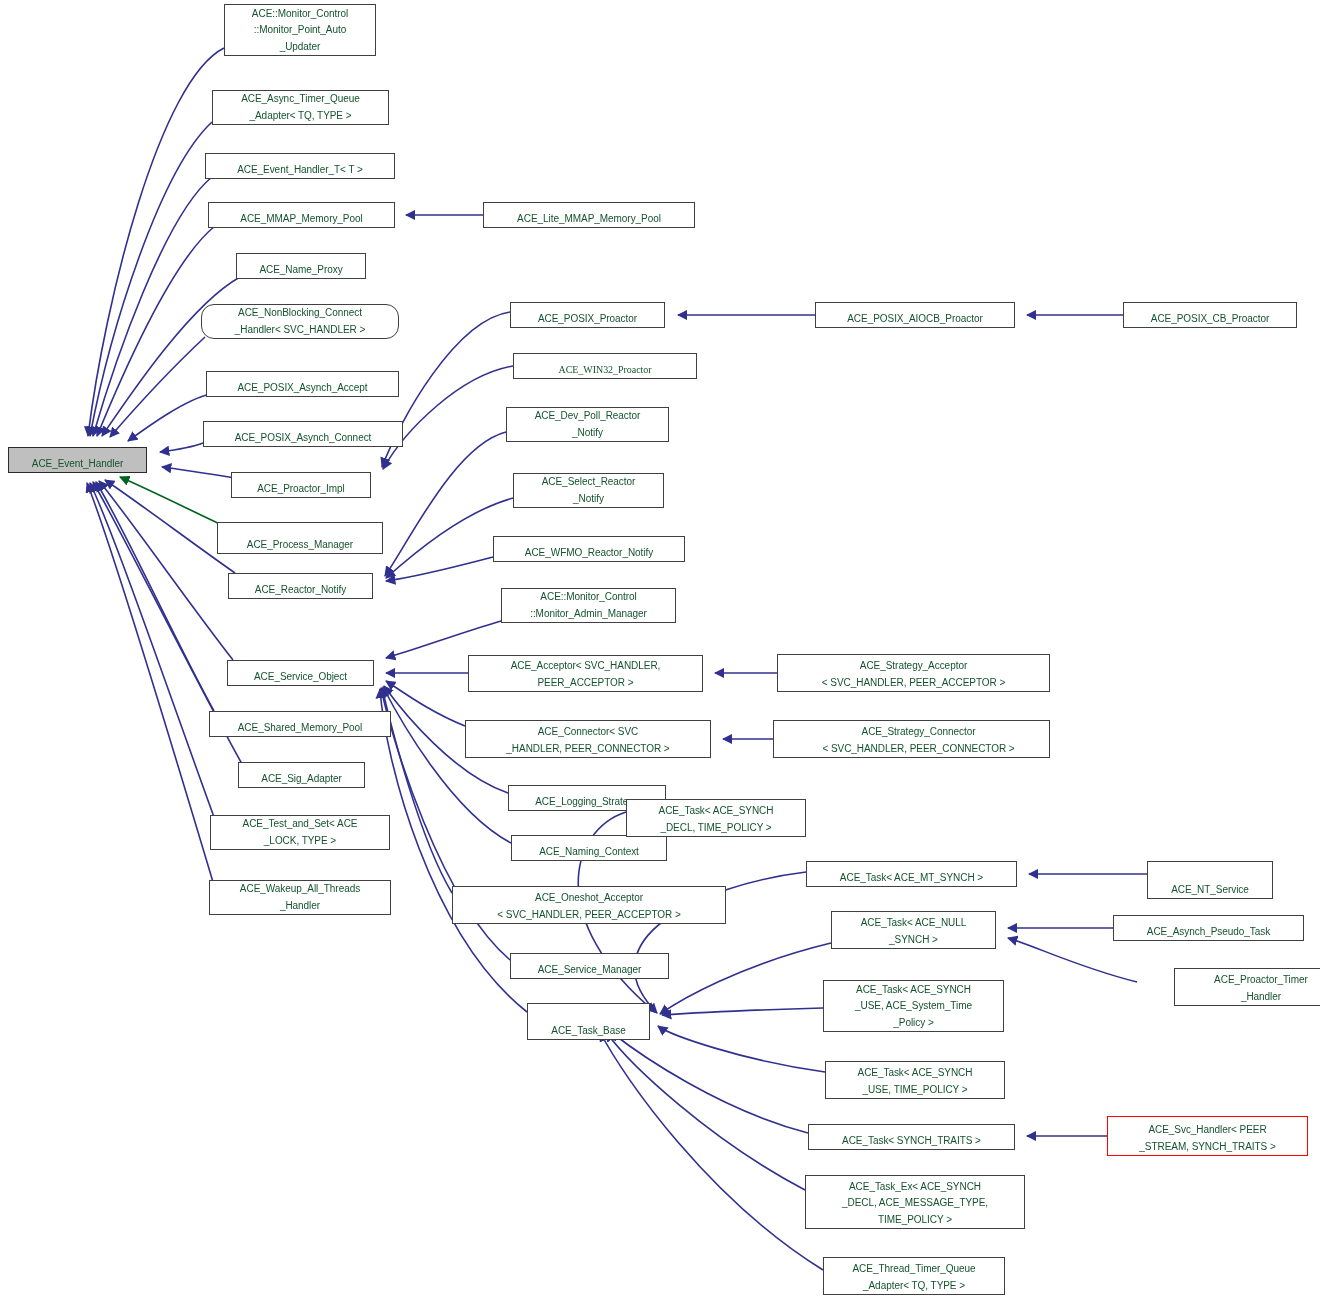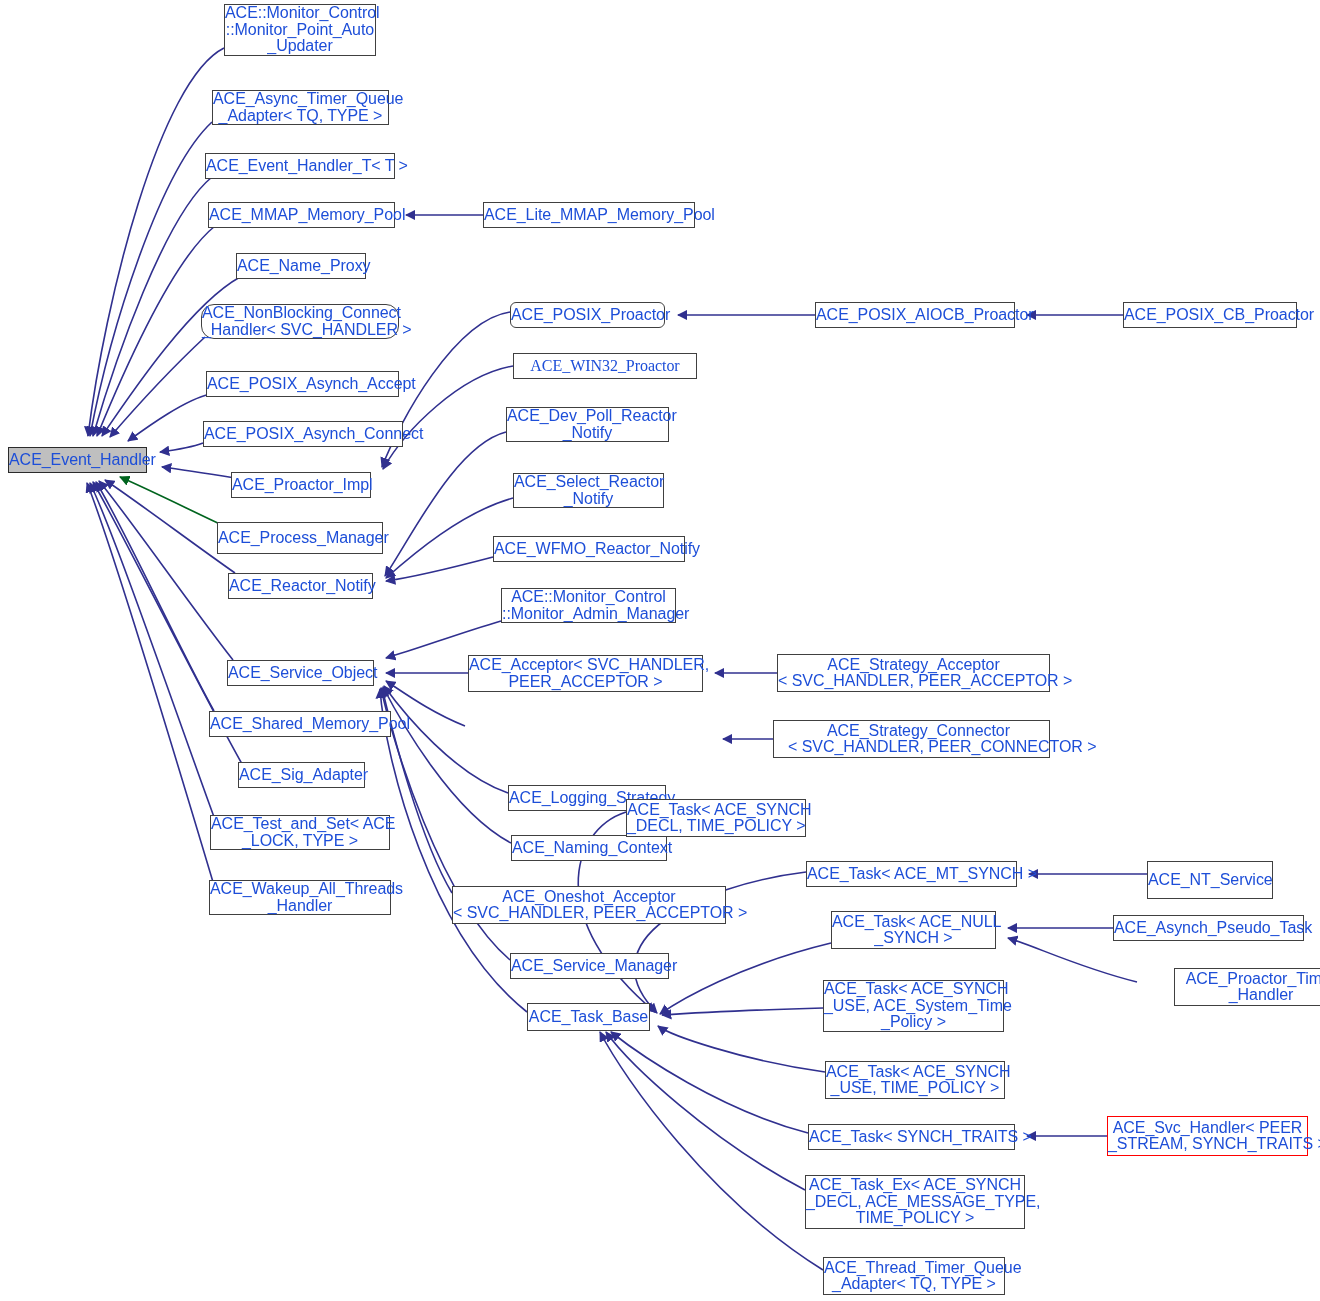--- a/index.html
+++ b/index.html
@@ -28,26 +28,26 @@
     left: 0;
     top: 0;
     width: 1320px;
     height: 1301px;
   }
   .node {
     position: absolute;
     box-sizing: border-box;
     border: 1px solid #404040;
     background: #ffffff;
-    color: #1d4ed8;
-    font-size: 16px;
+    color: #14532d;
+    font-size: 10px;
     line-height: 16.5px;
     text-align: center;
     display: flex;
-    align-items: center;
+    align-items: flex-end;
     justify-content: center;
     white-space: pre;
     letter-spacing: -0.05px;
   }
   .node.root {
     background: #bfbfbf;
     border-color: #2b2b2b;
   }
   .node.highlight {
     border: 1px solid #ff0000;
@@ -139,43 +139,45 @@
       <div class="node" style="left: 231px; top: 472px; width: 140px; height: 26px;"><span class="node-label">ACE_Proactor_Impl</span></div>
       <div class="node" style="left: 217px; top: 522px; width: 166px; height: 32px;"><span class="node-label">ACE_Process_Manager</span></div>
       <div class="node" style="left: 228px; top: 573px; width: 145px; height: 26px;"><span class="node-label">ACE_Reactor_Notify</span></div>
       <div class="node" style="left: 227px; top: 660px; width: 147px; height: 26px;"><span class="node-label">ACE_Service_Object</span></div>
       <div class="node" style="left: 209px; top: 711px; width: 182px; height: 26px;"><span class="node-label">ACE_Shared_Memory_Pool</span></div>
       <div class="node" style="left: 238px; top: 762px; width: 127px; height: 26px;"><span class="node-label">ACE_Sig_Adapter</span></div>
       <div class="node" style="left: 210px; top: 815px; width: 180px; height: 35px;"><span class="node-label">ACE_Test_and_Set&lt; ACE
 _LOCK, TYPE &gt;</span></div>
       <div class="node" style="left: 209px; top: 880px; width: 182px; height: 35px;"><span class="node-label">ACE_Wakeup_All_Threads
 _Handler</span></div>
-      <div class="node" style="left: 510px; top: 302px; width: 155px; height: 26px; border-radius: 6px;"><span class="node-label">ACE_POSIX_Proactor</span></div>
+      <div class="node" style="left: 510px; top: 302px; width: 155px; height: 26px;"><span class="node-label">ACE_POSIX_Proactor</span></div>
       <div class="node" style="left: 815px; top: 302px; width: 200px; height: 26px;"><span class="node-label">ACE_POSIX_AIOCB_Proactor</span></div>
       <div class="node" style="left: 1123px; top: 302px; width: 174px; height: 26px;"><span class="node-label">ACE_POSIX_CB_Proactor</span></div>
       <div class="node" style="left: 513px; top: 353px; width: 184px; height: 26px; font-family: Liberation Serif, serif;"><span class="node-label">ACE_WIN32_Proactor</span></div>
       <div class="node" style="left: 506px; top: 407px; width: 163px; height: 35px;"><span class="node-label">ACE_Dev_Poll_Reactor
 _Notify</span></div>
       <div class="node" style="left: 513px; top: 473px; width: 151px; height: 35px;"><span class="node-label">ACE_Select_Reactor
 _Notify</span></div>
       <div class="node" style="left: 493px; top: 536px; width: 192px; height: 26px;"><span class="node-label">ACE_WFMO_Reactor_Notify</span></div>
       <div class="node" style="left: 501px; top: 588px; width: 175px; height: 35px;"><span class="node-label">ACE::Monitor_Control
 ::Monitor_Admin_Manager</span></div>
       <div class="node" style="left: 468px; top: 655px; width: 235px; height: 37px;"><span class="node-label">ACE_Acceptor&lt; SVC_HANDLER,
 PEER_ACCEPTOR &gt;</span></div>
       <div class="node" style="left: 777px; top: 654px; width: 273px; height: 38px;"><span class="node-label">ACE_Strategy_Acceptor
 &lt; SVC_HANDLER, PEER_ACCEPTOR &gt;</span></div>
+      <div class="node" style="left: 465px; top: 720px; width: 246px; height: 38px;"><span class="node-label">ACE_Connector&lt; SVC
+_HANDLER, PEER_CONNECTOR &gt;</span></div>
       <div class="node" style="left: 773px; top: 720px; width: 277px; height: 38px; padding-left: 14px;"><span class="node-label">ACE_Strategy_Connector
 &lt; SVC_HANDLER, PEER_CONNECTOR &gt;</span></div>
       <div class="node" style="left: 508px; top: 785px; width: 158px; height: 26px;"><span class="node-label">ACE_Logging_Strategy</span></div>
       <div class="node" style="left: 511px; top: 835px; width: 156px; height: 26px;"><span class="node-label">ACE_Naming_Context</span></div>
       <div class="node" style="left: 452px; top: 886px; width: 274px; height: 38px;"><span class="node-label">ACE_Oneshot_Acceptor
 &lt; SVC_HANDLER, PEER_ACCEPTOR &gt;</span></div>
       <div class="node" style="left: 510px; top: 953px; width: 159px; height: 26px;"><span class="node-label">ACE_Service_Manager</span></div>
-      <div class="node" style="left: 527px; top: 1003px; width: 123px; height: 28px;"><span class="node-label">ACE_Task_Base</span></div>
+      <div class="node" style="left: 527px; top: 1003px; width: 123px; height: 37px;"><span class="node-label">ACE_Task_Base</span></div>
       <div class="node" style="left: 626px; top: 799px; width: 180px; height: 38px;"><span class="node-label">ACE_Task&lt; ACE_SYNCH
 _DECL, TIME_POLICY &gt;</span></div>
       <div class="node" style="left: 806px; top: 861px; width: 211px; height: 26px;"><span class="node-label">ACE_Task&lt; ACE_MT_SYNCH &gt;</span></div>
       <div class="node" style="left: 1147px; top: 861px; width: 126px; height: 38px;"><span class="node-label">ACE_NT_Service</span></div>
       <div class="node" style="left: 831px; top: 911px; width: 165px; height: 38px;"><span class="node-label">ACE_Task&lt; ACE_NULL
 _SYNCH &gt;</span></div>
       <div class="node" style="left: 1113px; top: 915px; width: 191px; height: 26px;"><span class="node-label">ACE_Asynch_Pseudo_Task</span></div>
       <div class="node" style="left: 1174px; top: 968px; width: 174px; height: 38px;"><span class="node-label">ACE_Proactor_Timer
 _Handler</span></div>
       <div class="node" style="left: 823px; top: 980px; width: 181px; height: 52px;"><span class="node-label">ACE_Task&lt; ACE_SYNCH

